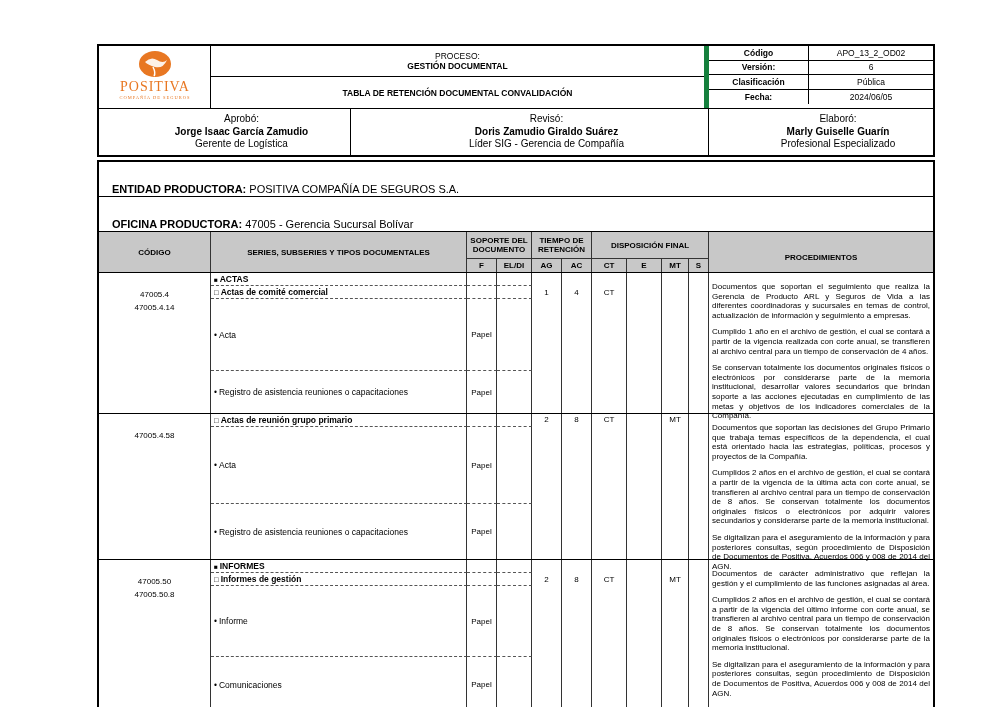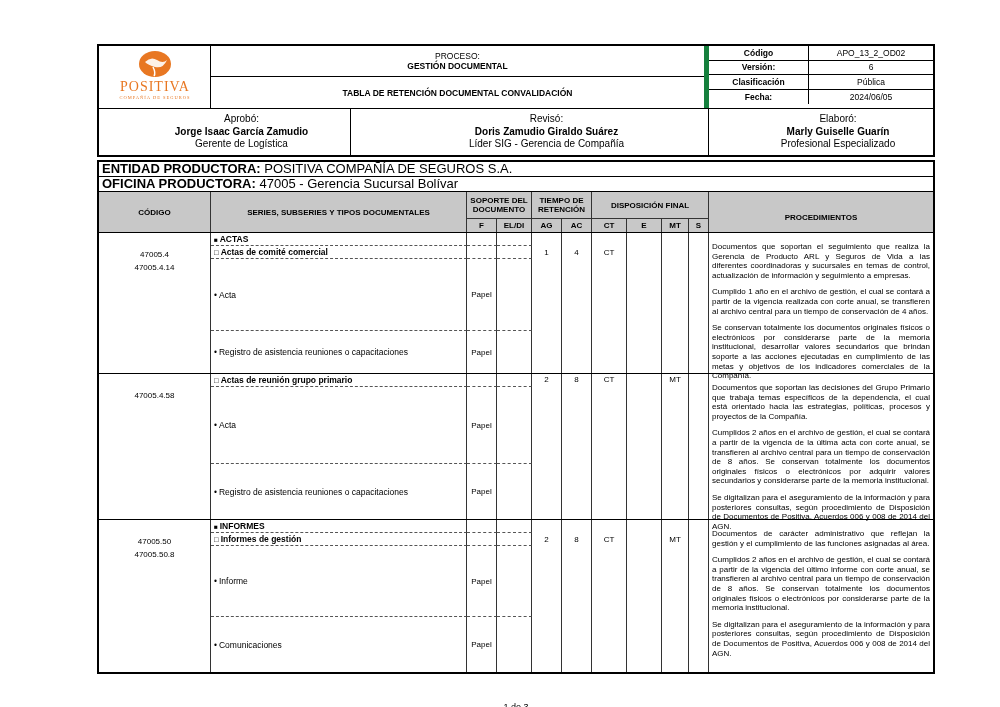--- a/index.html
+++ b/index.html
@@ -23,21 +23,21 @@
   .meta-value{border-bottom:1px solid #000;font-size:8.5px;display:flex;align-items:center;justify-content:center;}
   .meta-grid .no-bb{border-bottom:none;}
   .hdr-b{display:grid;grid-template-columns:252px 358px 224px;height:46px;}
   .sig-cell{border-right:1px solid #000;display:flex;flex-direction:column;align-items:center;
             justify-content:center;font-size:10px;line-height:12.5px;text-align:center;margin-left:34px;}
   .sig-cell:last-child{border-right:none;}
   .sig-name{font-weight:bold;}
 
   
   .lower{border:2px solid #000;margin-top:3px;}
-  .entity-row{height:14px;line-height:14px;padding-left:3px;font-size:13px;border-bottom:1px solid #000;}
+  .entity-row{height:14px;line-height:14px;padding-left:13px;font-size:11px;border-bottom:1px solid #000;margin-top:20px;}
   .entity-row b{font-weight:bold;}
 
   .tgrid{display:grid;grid-template-columns:112px 256px 30px 35px 30px 30px 35px 35px 27px 20px 224px;}
   .thead{background:#c8c8c8;border-bottom:1px solid #000;grid-template-rows:27px 13px;}
   .th{border-right:1px solid #333;display:flex;align-items:center;justify-content:center;
       font-size:8px;line-height:9px;font-weight:bold;text-align:center;}
   .th.bb{border-bottom:1px solid #333;}
   .th.no-br{border-right:none;margin-top:10px;}
 
   .group{border-bottom:1px solid #000;}

